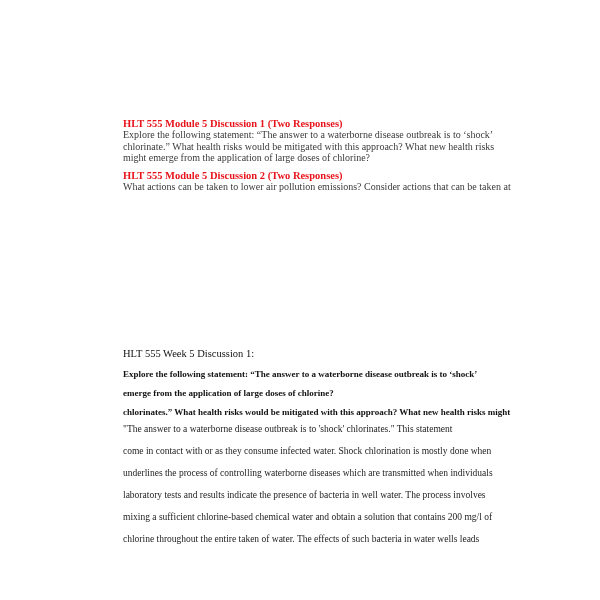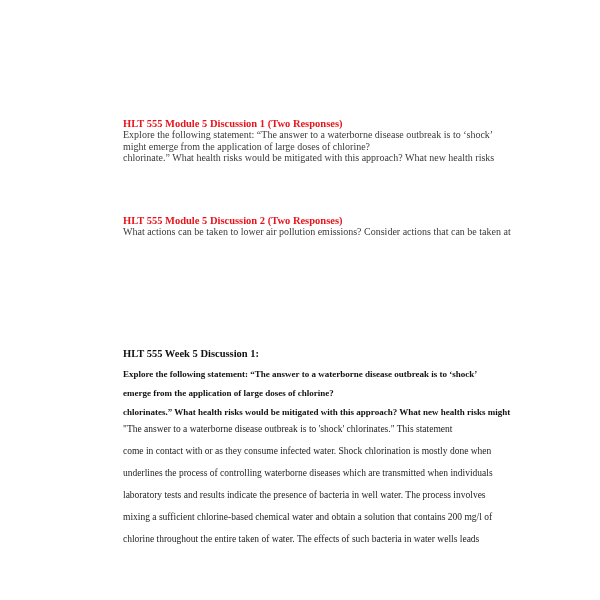--- a/index.html
+++ b/index.html
@@ -2,39 +2,39 @@
 <html><head>
   <meta charset="utf-8">
   <style>
     html, body { margin: 0; padding: 0; background: #ffffff; }
     body { width: 600px; height: 600px; position: relative; overflow: hidden;
            font-family: "Liberation Serif", "DejaVu Serif", serif; color: #333; }
     .page { position: absolute; left: 0; top: 0; width: 600px; height: 600px; background: #fff; }
     .block { position: absolute; left: 123px; width: 400px; }
     .red-head { color: #e8141b; font-weight: bold; font-size: 10.5px; line-height: 11px; margin: 0; }
     .para { font-size: 10px; line-height: 11.5px; margin: 0; color: #3a3a3a; }
-    .week-title { position: absolute; left: 123px; top: 348px; font-size: 10.5px; font-weight: bold; color: #111; margin: 0; }
+    .week-title { position: absolute; left: 123px; top: 348px; font-size: 10.5px; font-weight: normal; color: #111; margin: 0; }
     .bold-lines { position: absolute; left: 123px; top: 365px; width: 380px; }
     .bold-lines p { font-size: 9px; font-weight: bold; line-height: 19px; margin: 0; color: #111; white-space: nowrap; }
     .body-lines { position: absolute; left: 123px; top: 418px; width: 380px; }
     .body-lines p { font-size: 9.5px; line-height: 22px; margin: 0; color: #222; white-space: nowrap; }
   </style>
 </head>
 <body>
 
 <div class="page">
 
   <div class="block" style="top:118px;">
     <p class="red-head">HLT 555 Module 5 Discussion 1 (Two Responses)</p>
     <p class="para">Explore the following statement: “The answer to a waterborne disease outbreak is to ‘shock’</p>
+    <p class="para">chlorinate.” What health risks would be mitigated with this approach? What new health risks</p>
     <p class="para">might emerge from the application of large doses of chlorine?</p>
-    <p class="para">chlorinate.” What health risks would be mitigated with this approach? What new health risks</p>
   </div>
 
-  <div class="block" style="top:170px;margin-top:45px;">
+  <div class="block" style="top:170px;">
     <p class="red-head">HLT 555 Module 5 Discussion 2 (Two Responses)</p>
     <p class="para">What actions can be taken to lower air pollution emissions? Consider actions that can be taken at</p>
   </div>
 
   <p class="week-title">HLT 555 Week 5 Discussion 1:</p>
 
   <div class="bold-lines">
     <p>Explore the following statement: “The answer to a waterborne disease outbreak is to ‘shock’</p>
     <p>emerge from the application of large doses of chlorine?</p>
     <p>chlorinates.” What health risks would be mitigated with this approach? What new health risks might</p>

